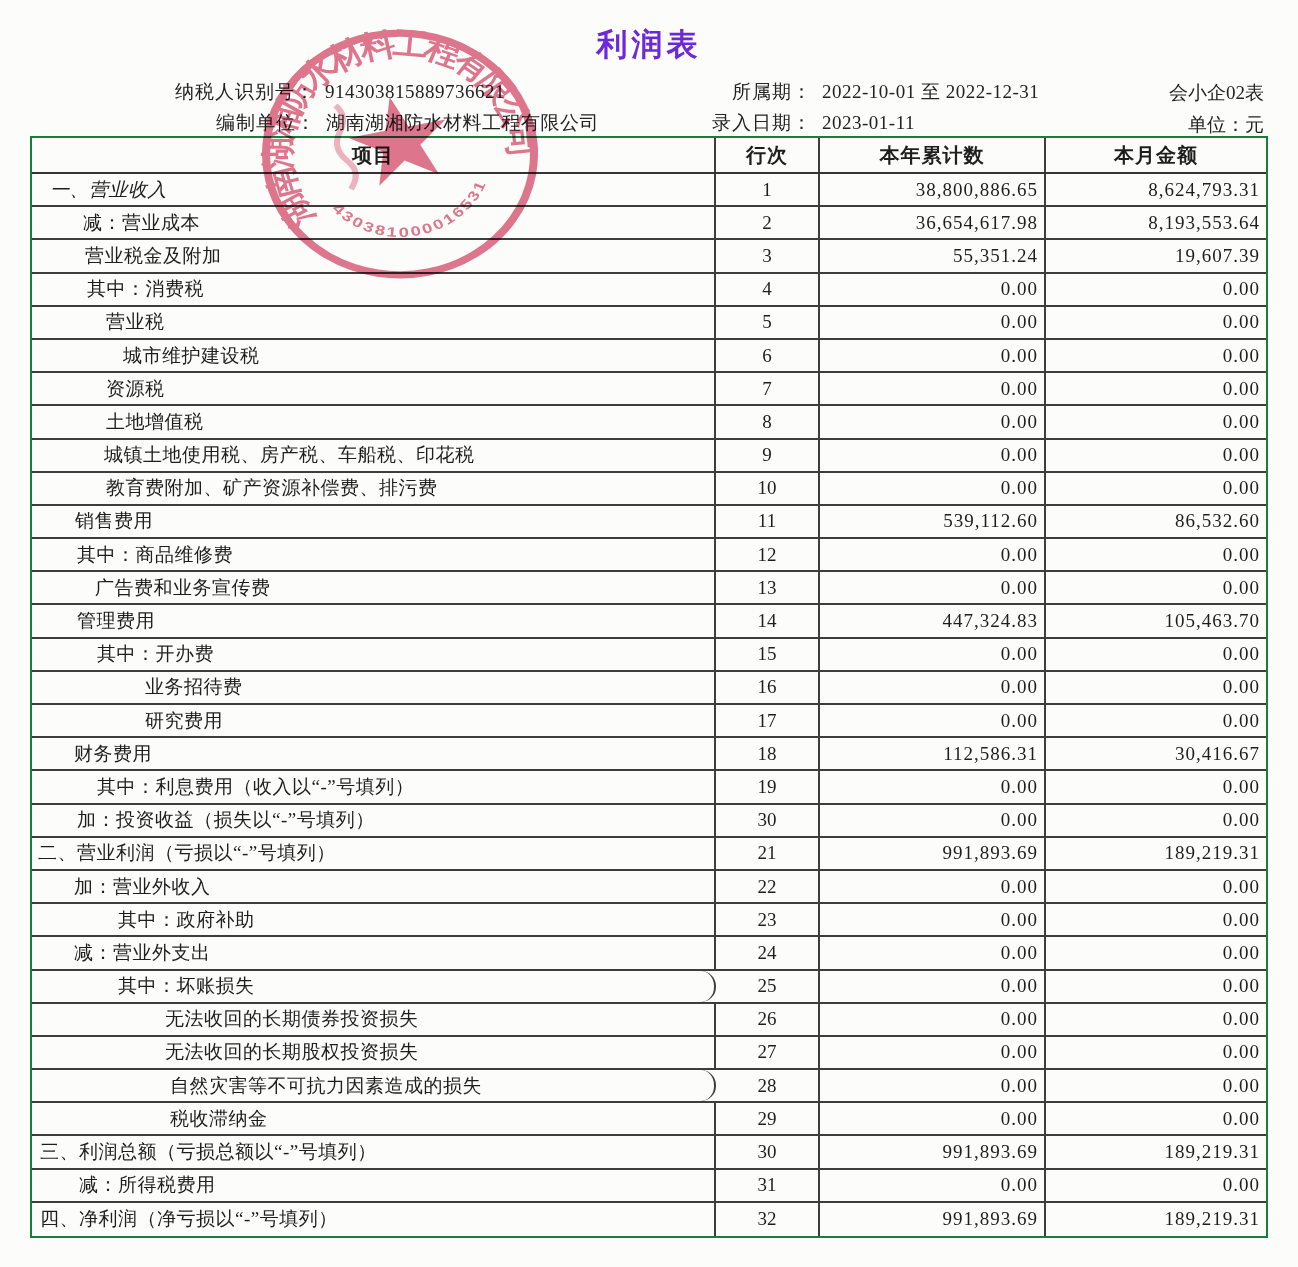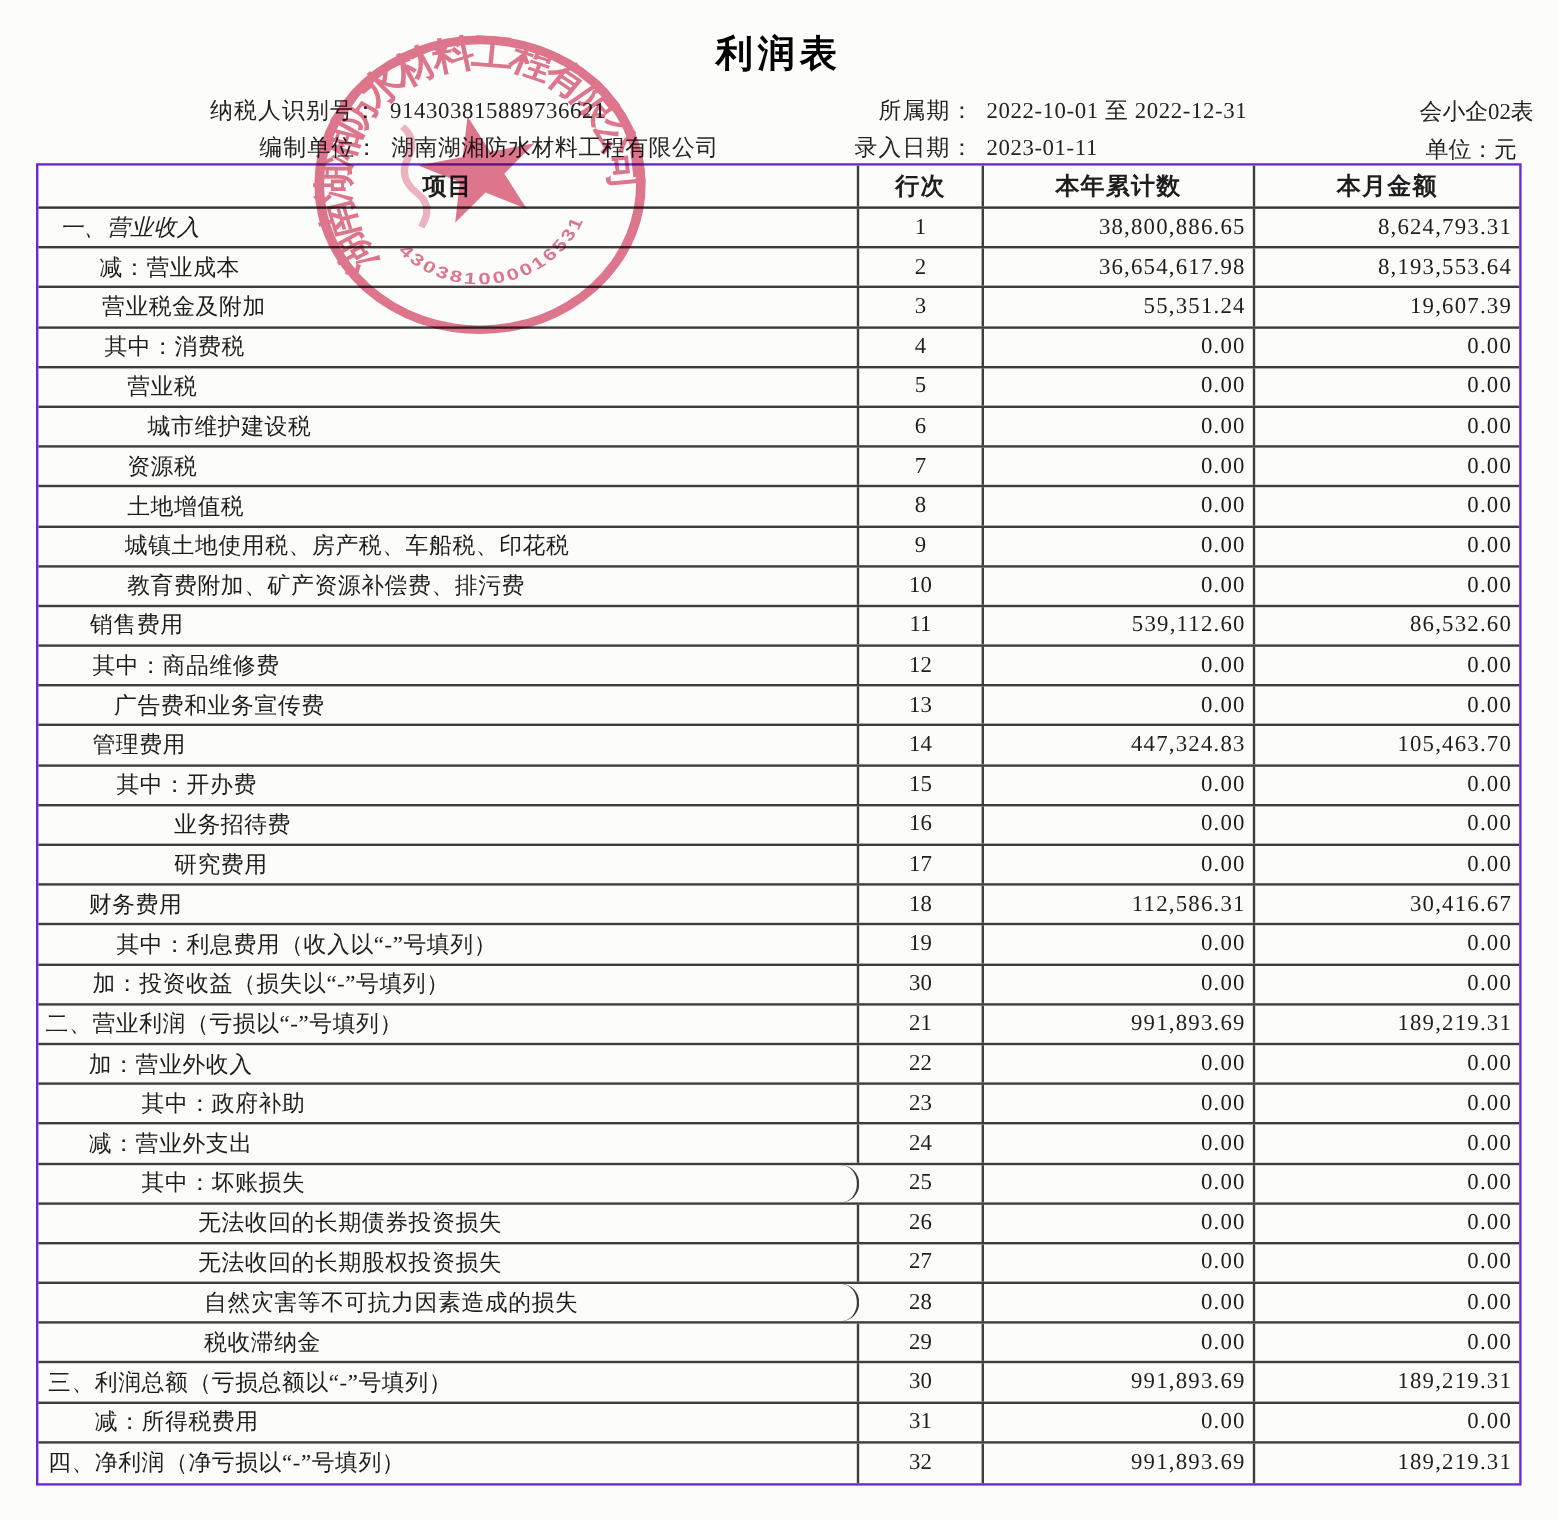--- a/index.html
+++ b/index.html
@@ -11,38 +11,38 @@
     color: #1e1e1e;
     overflow: hidden;
   }
   .page { position: absolute; inset: 0; }
 
   
   .doc-title {
     position: absolute; top: 24px; left: 0; width: 100%;
     text-align: center;
     font-family: "Liberation Sans", "DejaVu Sans", sans-serif;
-    font-weight: bold; font-size: 31px; letter-spacing: 4px; color: #000000;
+    font-weight: bold; font-size: 31px; letter-spacing: 4px; color: #6d28d9;
   }
 
   
   .meta { position: absolute; font-size: 19px; color: #232323; white-space: nowrap; }
   .meta .lbl { letter-spacing: 1px; }
   .meta .val { margin-left: 10px; letter-spacing: 0.5px; }
   #m-taxpayer { left: 175px; top: 79px; }
   #m-unit     { left: 216px; top: 110px; }
   #m-period   { left: 732px; top: 79px; }
   #m-entry    { left: 712px; top: 110px; }
-  #m-form     { right: 20px; top: 80px; text-align: right; margin-left: 32px; }
+  #m-form     { right: 34px; top: 80px; text-align: right; margin-left: 32px; }
   #m-currency { right: 34px; top: 112px; text-align: right; }
 
   
   .ftable {
     position: absolute; left: 30px; top: 136px; width: 1238px;
-    border: 2px solid #6d28d9; background: transparent;
+    border: 2px solid #15803d; background: transparent;
   }
   .thead, .trow { display: grid; grid-template-columns: 684px 104px 226px 220px; }
   .thead { height: 36px; border-bottom: 2px solid #343434; }
   .thead .cell {
     font-weight: bold; font-size: 20px; letter-spacing: 1px;
     display: flex; align-items: center; justify-content: center;
   }
   .trow { height: 33.2px; border-bottom: 2px solid #3d3d3d; }
   .trow:last-child { border-bottom: none; }
   .cell { border-right: 2px solid #3d3d3d; display: flex; align-items: center; overflow: hidden; }

